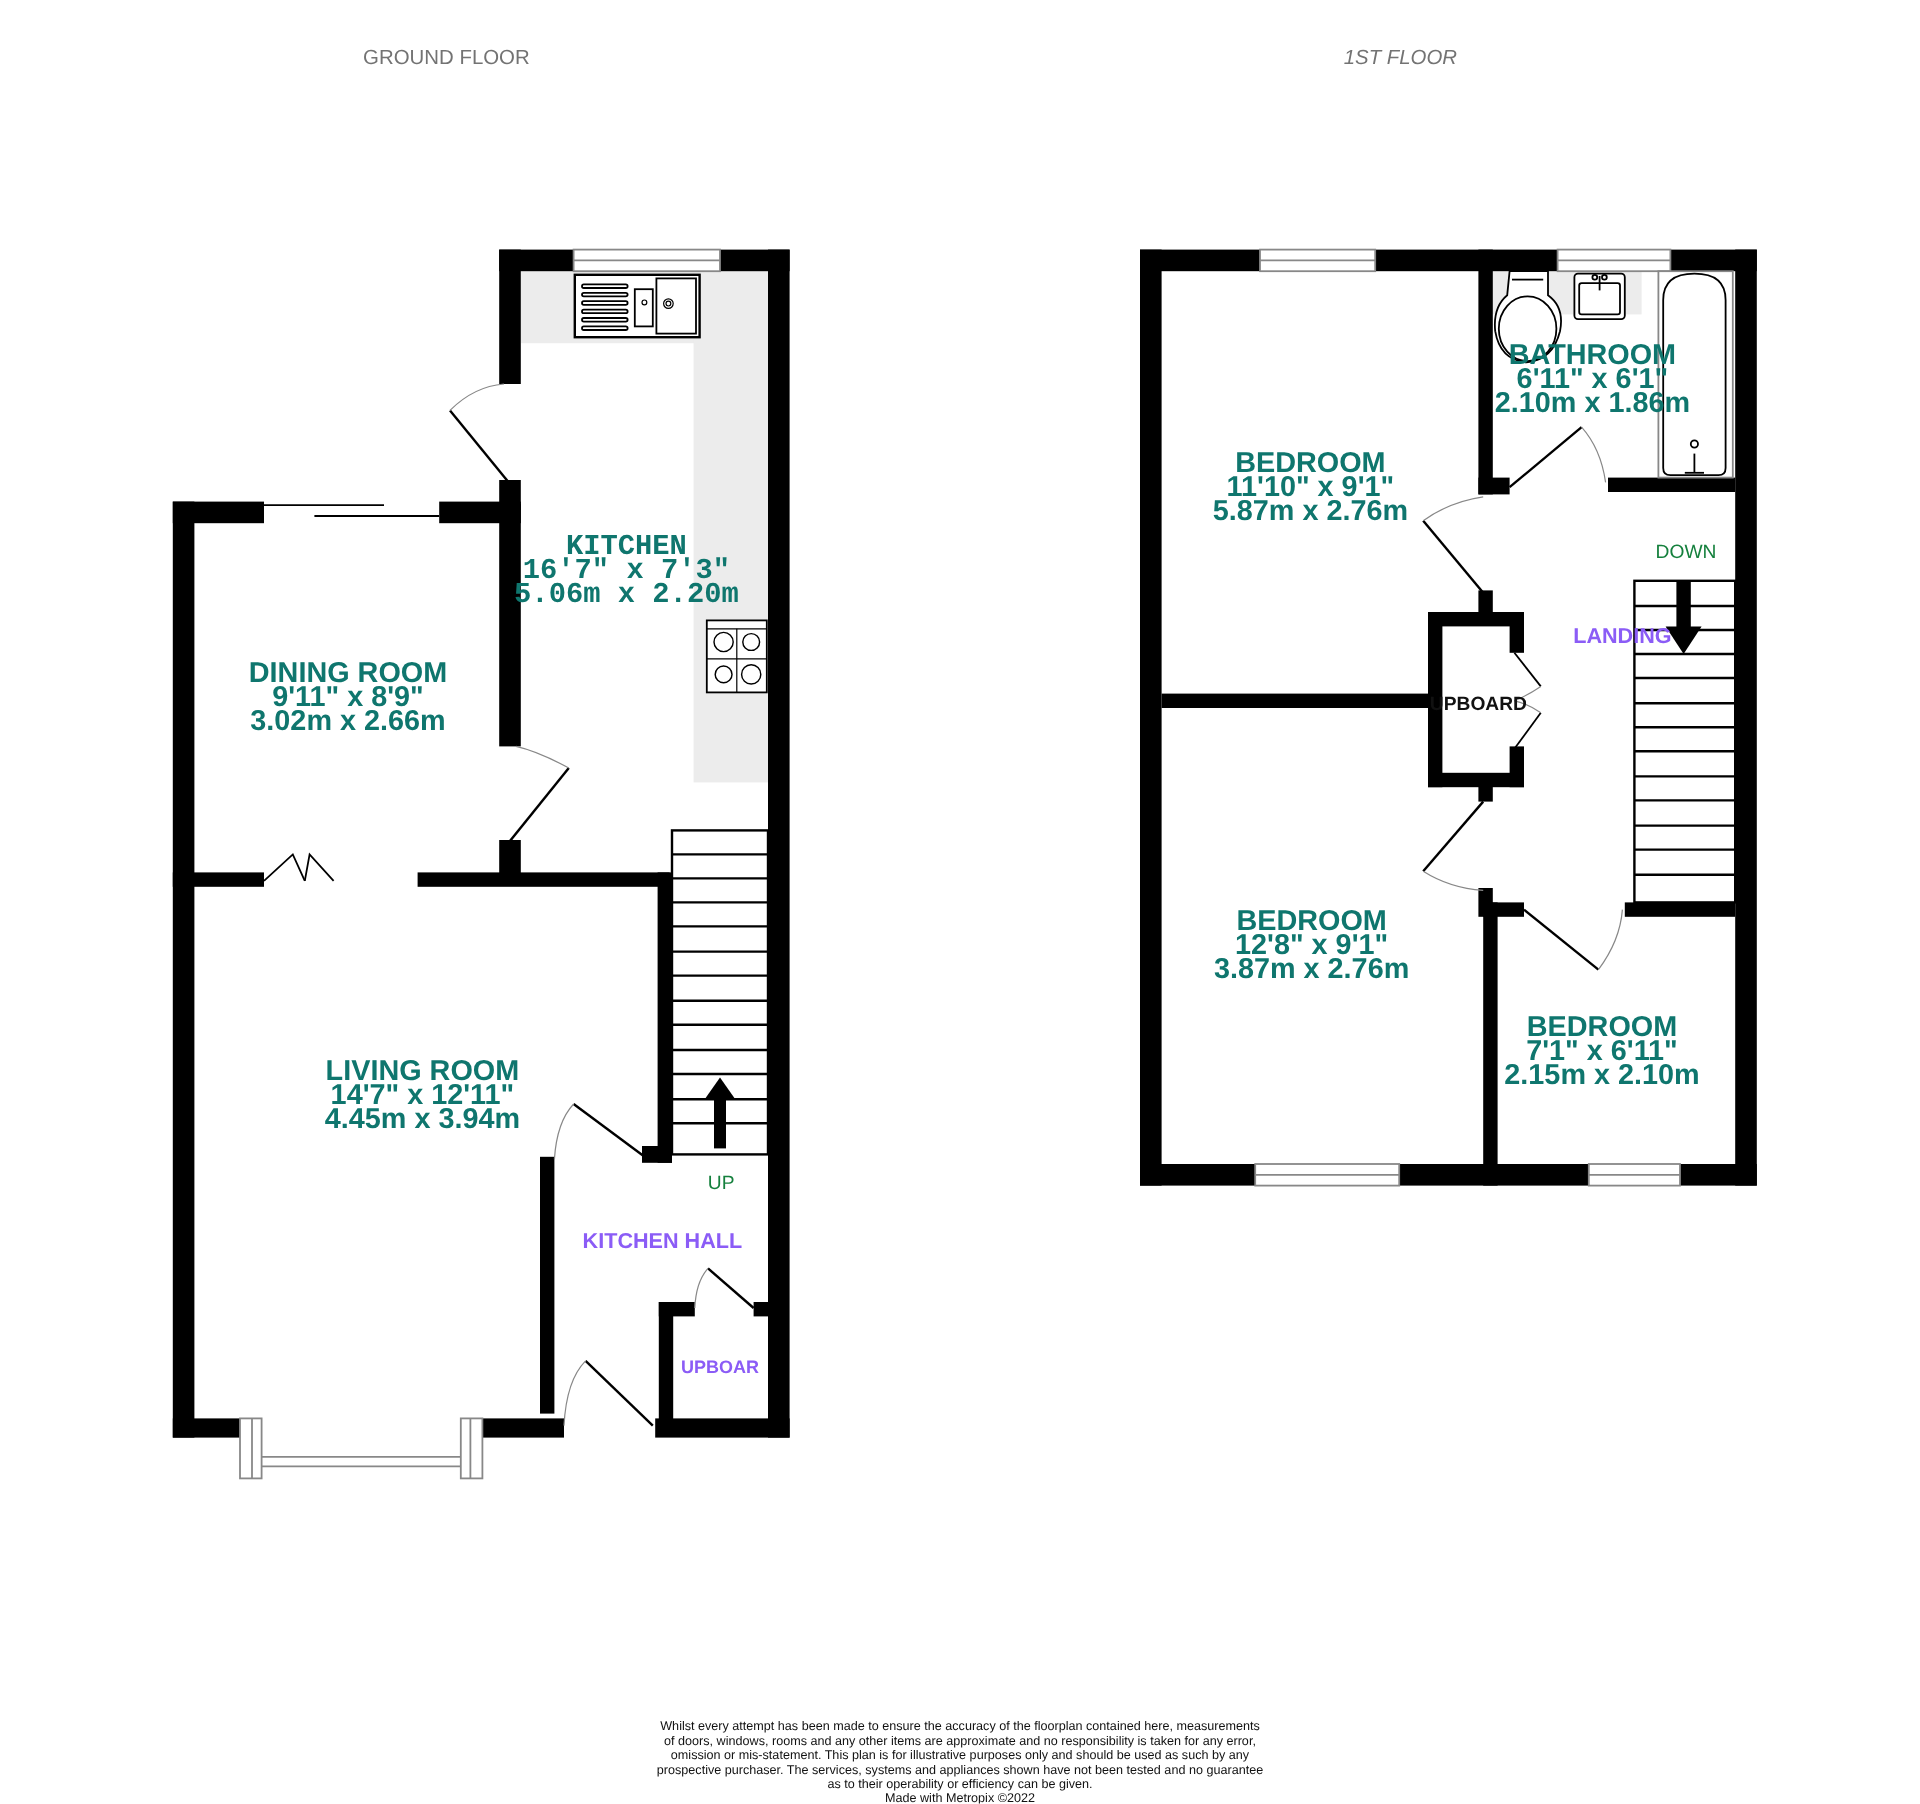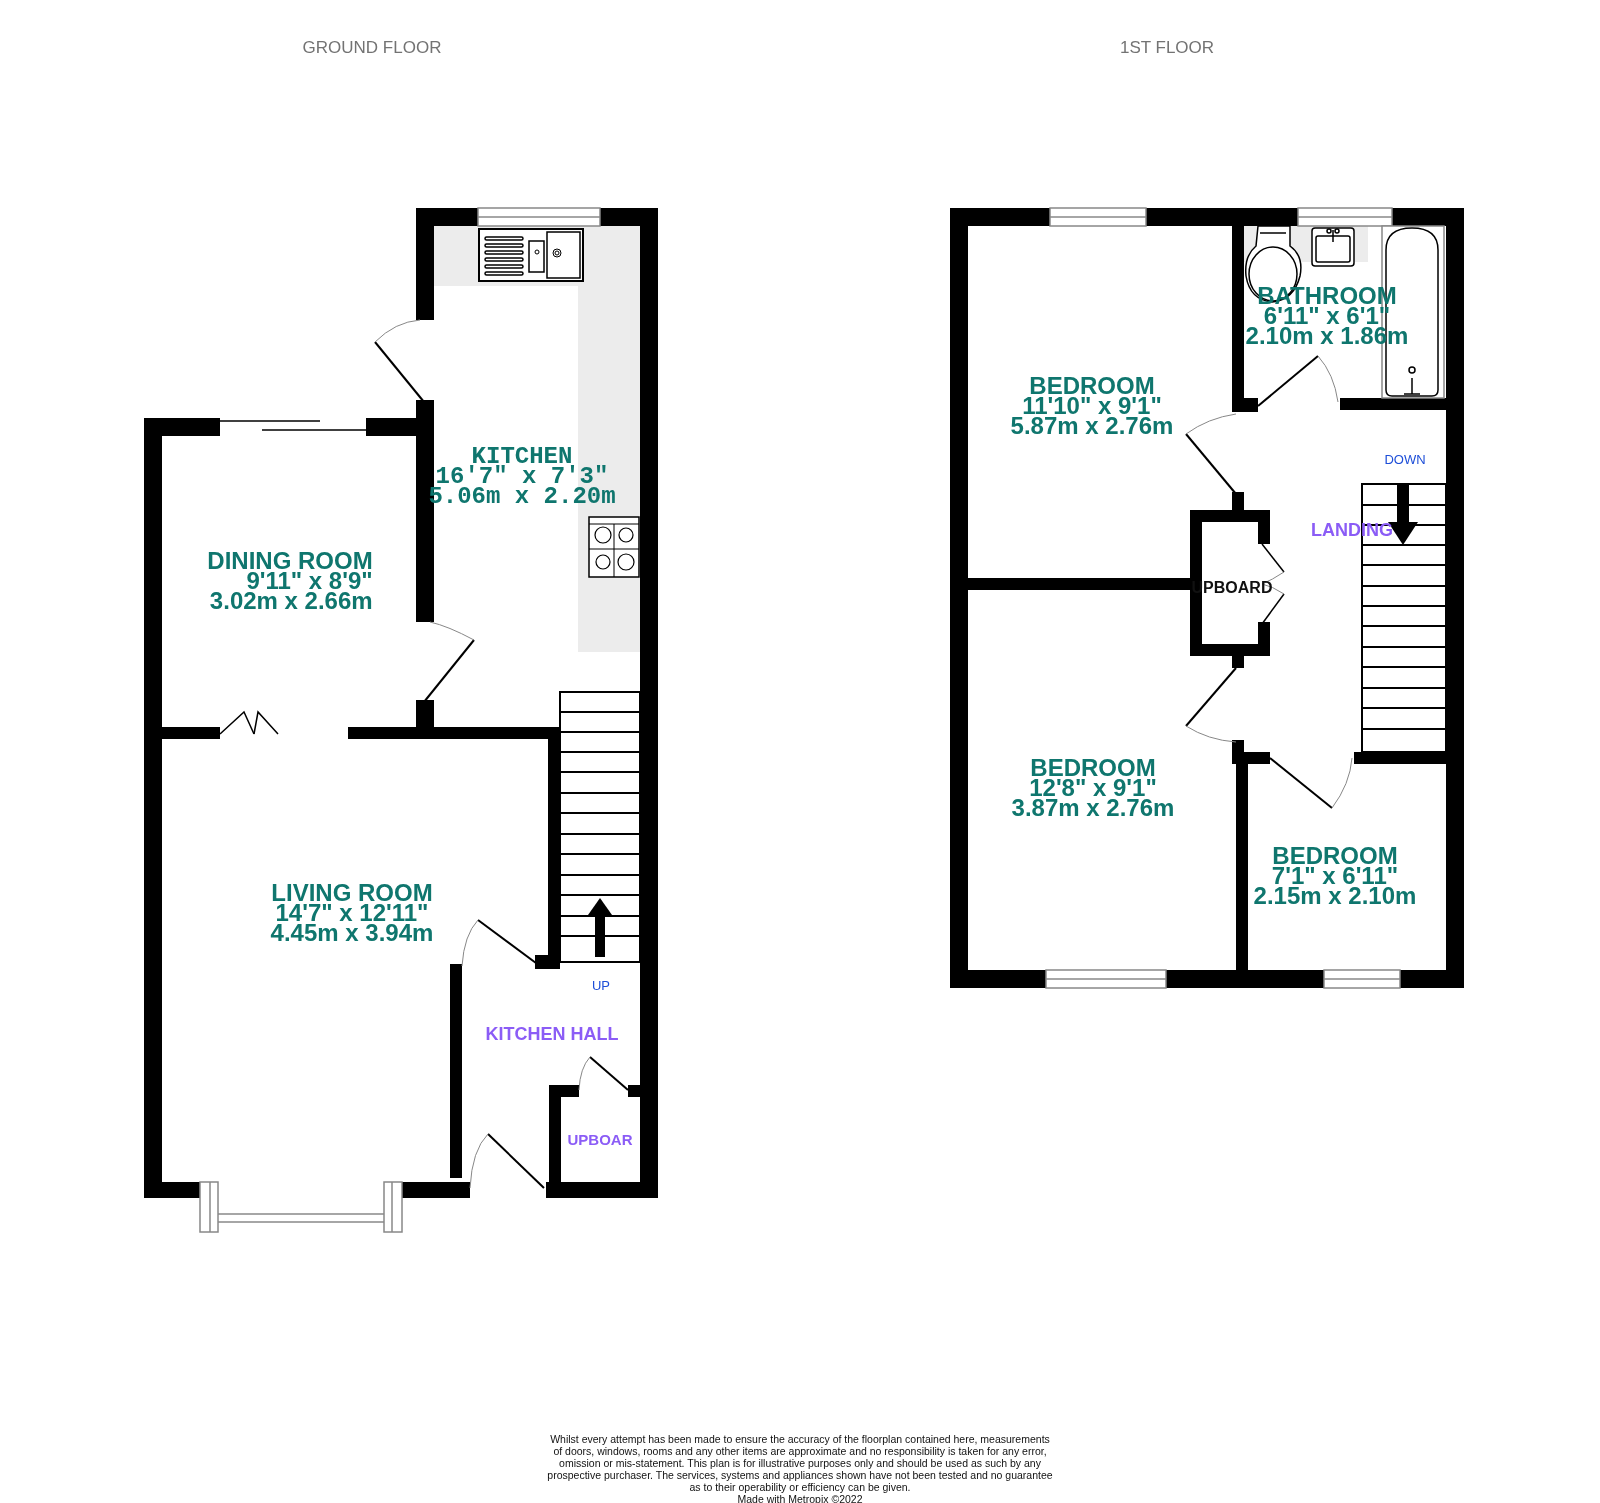--- a/index.html
+++ b/index.html
@@ -3,21 +3,21 @@
 <meta charset="utf-8">
 <style>
   html, body { margin:0; padding:0; background:#ffffff; }
   body { width:1600px; height:1503px; position:relative; overflow:hidden; font-family:"Liberation Sans", sans-serif; color:#111; }
   #plan { position:absolute; left:0; top:0; width:1600px; height:1503px; }
   .floor-title { position:absolute; font-family:"Liberation Sans", sans-serif; font-size:17px; color:#737373; letter-spacing:0px; transform:translateX(-50%); white-space:nowrap; }
   .room-label { position:absolute; transform:translateX(-50%); text-align:center; font-weight:bold; font-size:24px; line-height:20px; color:#0f766e; white-space:nowrap; }
   .room-label .rn { display:block; }
   .room-label .ri { display:block; }
   .room-label .rm { display:block; }
-  .small-label { position:absolute; transform:translateX(-50%); font-size:13px; color:#1d4ed8; white-space:nowrap; }
+  .small-label { position:absolute; transform:translateX(-50%); font-size:16px; color:#15803d; white-space:nowrap; }
   .bold-small { position:absolute; transform:translateX(-50%); font-weight:bold; font-size:18px; color:#8b5cf6; white-space:nowrap; }
   .cup-small { position:absolute; transform:translateX(-50%); font-weight:bold; font-size:16px; color:#111; white-space:nowrap; }
   .disclaimer { position:absolute; left:800px; top:1433px; transform:translateX(-50%); width:620px; text-align:center; font-size:10.5px; line-height:12px; color:#111; }
   .disclaimer span { display:block; }
 </style>
 </head>
 <body>
 
 <svg id="plan" viewBox="0 0 1600 1503" xmlns="http://www.w3.org/2000/svg">
 
@@ -254,28 +254,28 @@
       <rect x="1382" y="226" width="62" height="172" fill="#fff" stroke="#888"></rect>
       <path d="M1386 250 Q1386 228 1412 228 Q1438 228 1438 250 L1438 390 Q1438 396 1432 396 L1392 396 Q1386 396 1386 390 Z"></path>
       <circle cx="1412" cy="370" r="3"></circle>
       <line x1="1412" y1="378" x2="1412" y2="394"></line>
       <line x1="1404" y1="394" x2="1420" y2="394"></line>
     </g>
   </g>
 </svg>
 
 <div class="floor-title" style="left:372px; top:38px;">GROUND FLOOR</div>
-<div class="floor-title" style="left:1167px; top:38px;">1ST FLOOR</div>
+<div class="floor-title" style="left:1167px; top:38px;font-style:italic;">1ST FLOOR</div>
 
 <div class="room-label" style="left:522px; top:447px;font-family:Liberation Mono, monospace;">
   <span class="rn">KITCHEN</span>
   <span class="ri">16'7"  x 7'3"</span>
   <span class="rm">5.06m  x 2.20m</span>
 </div>
-<div class="room-label" style="left:290px; top:551px;text-align:right;">
+<div class="room-label" style="left:290px; top:551px;">
   <span class="rn">DINING ROOM</span>
   <span class="ri">9'11"  x 8'9"</span>
   <span class="rm">3.02m  x 2.66m</span>
 </div>
 <div class="room-label" style="left:352px; top:883px;">
   <span class="rn">LIVING ROOM</span>
   <span class="ri">14'7"  x 12'11"</span>
   <span class="rm">4.45m  x 3.94m</span>
 </div>
 <div class="bold-small" style="left:552px; top:1024px;">KITCHEN HALL</div>

